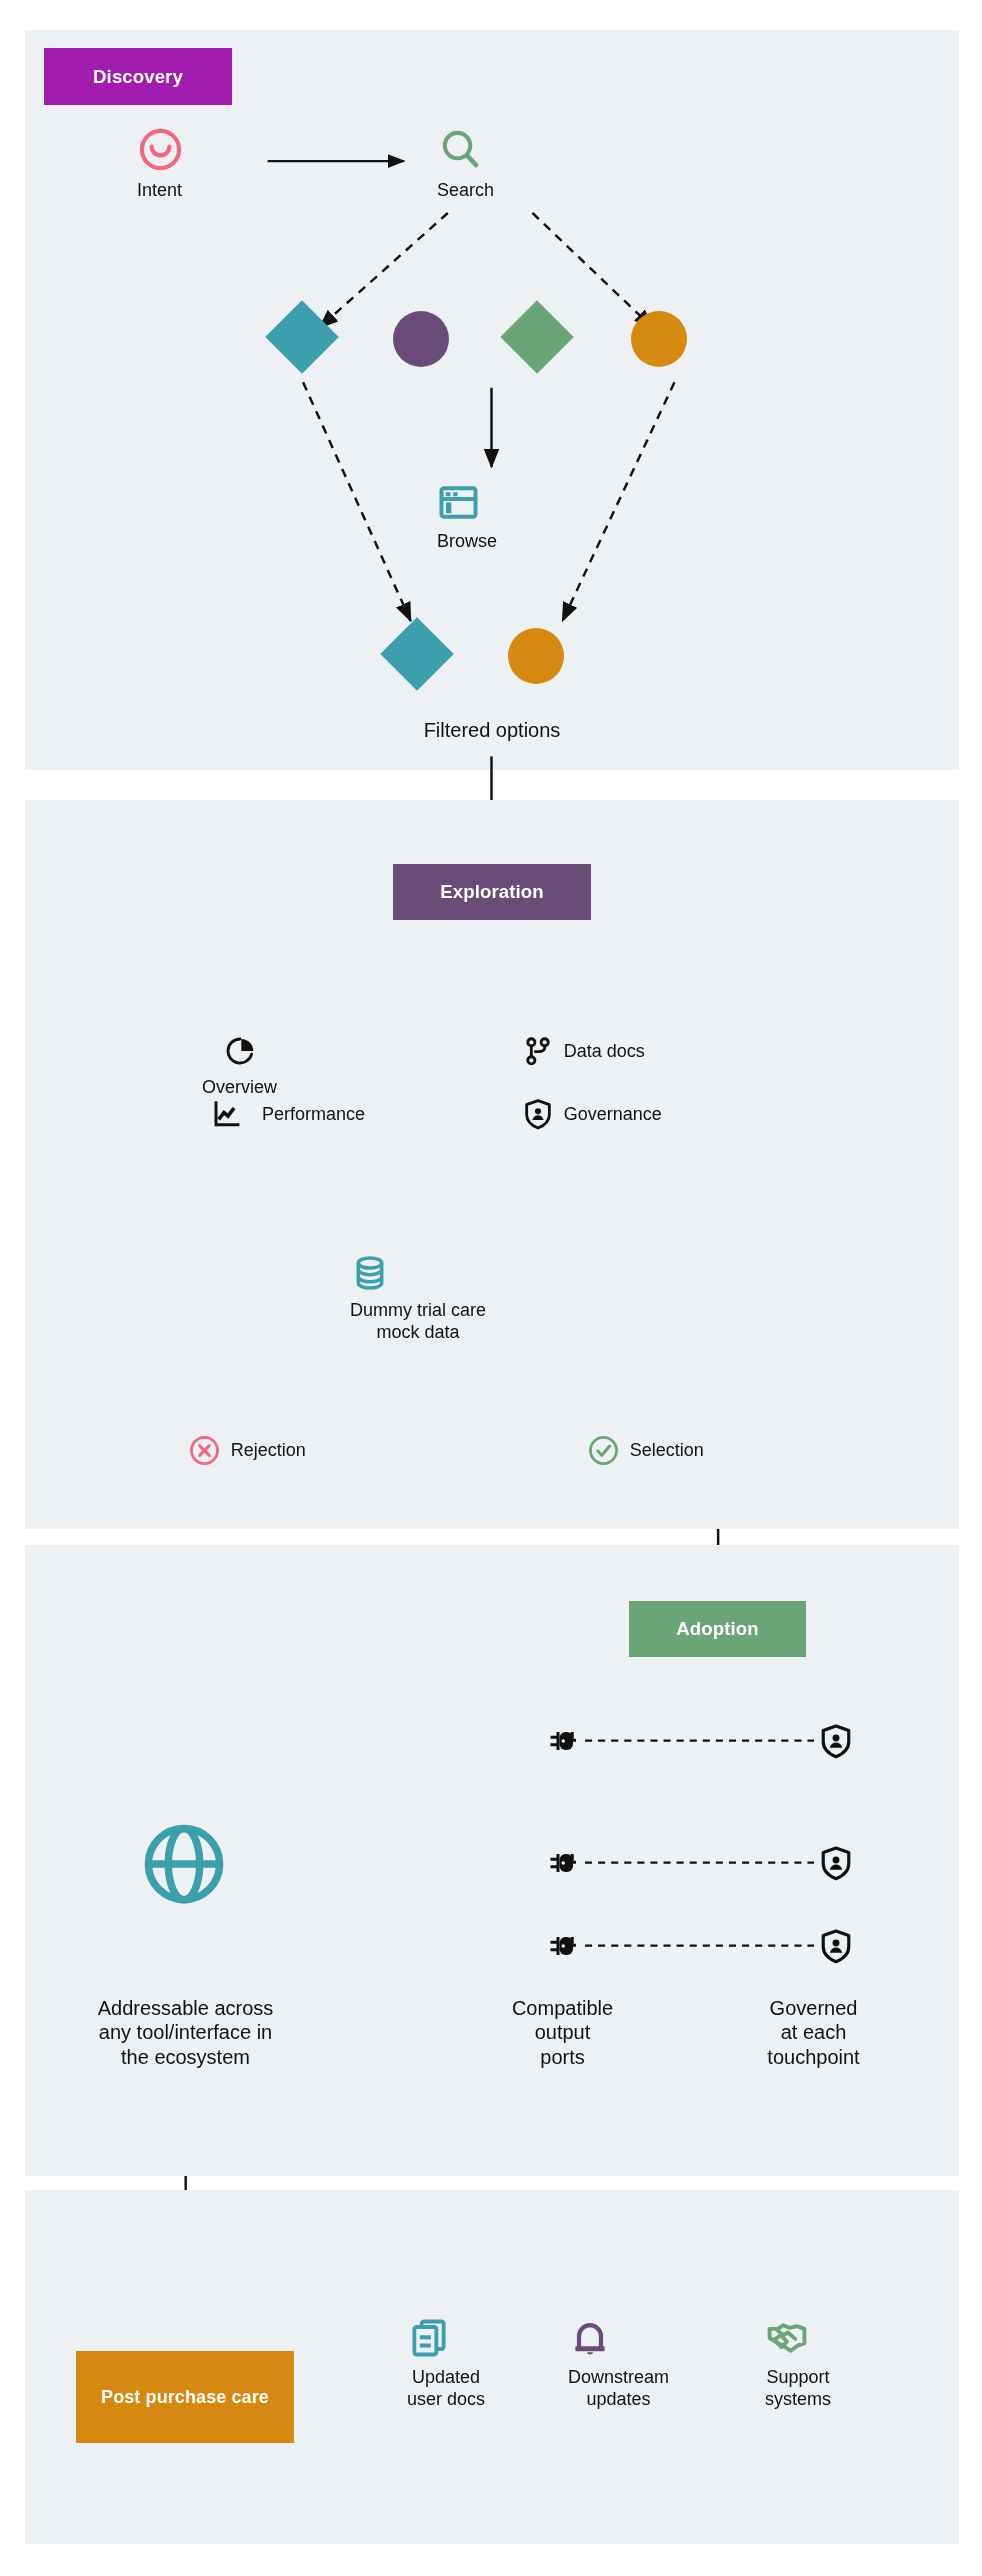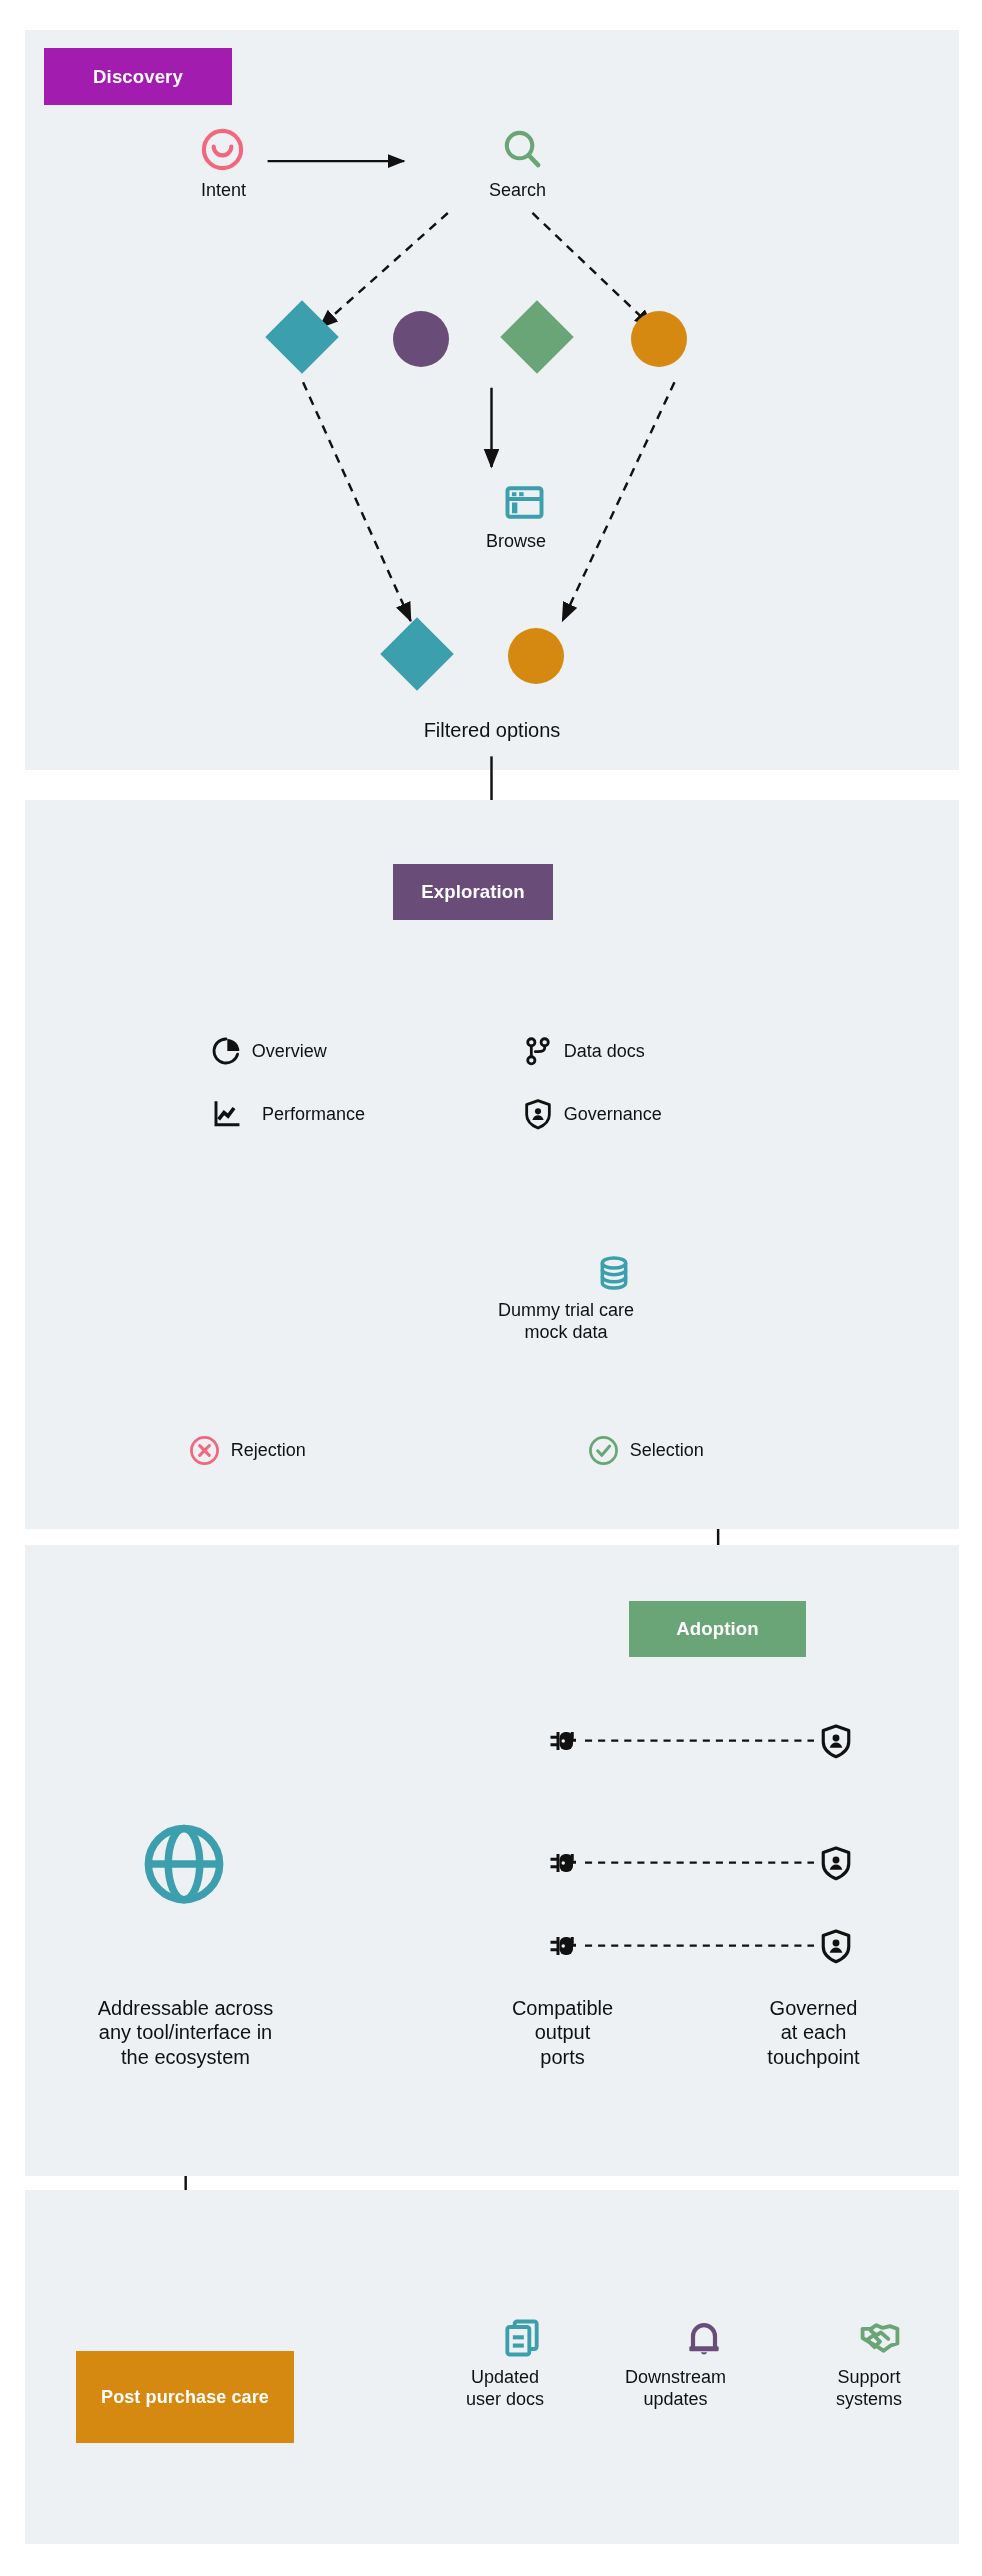--- a/index.html
+++ b/index.html
@@ -29,21 +29,21 @@
     justify-content: center;
     text-align: center;
     letter-spacing: 0.1px;
   }
 
   
   .node {
     position: absolute;
     display: flex;
     flex-direction: column;
-    align-items: flex-end;
+    align-items: flex-start;
   }
   .node .cap {
     font-size: 18px;
     color: #111111;
     text-align: center;
     line-height: 1.22;
     white-space: pre-line;
     margin-top: 6.6px;
   }
 
@@ -159,23 +159,23 @@
   </span>
   <span class="cap">Browse</span>
 </div>
 
 <div class="shape diamond" style="left:391px; top:628px; width:52px; height:52px; background:#3c9fad;"></div>
 <div class="shape circ" style="left:508px; top:628px; width:56px; height:56px; background:#d68910;"></div>
 <div class="plaintext" style="left:328px; top:718px; width:328px;">Filtered options</div>
 
 <div class="panel" style="top:800px; height:729px;"></div>
 
-<div class="stage-pill" style="left:393px; top:864px; width:160px; height:56px; background:#6a4c79;">Exploration</div>
-
-<div class="ilrow" style="left:210px; top:1035px;">
+<div class="stage-pill" style="left:393px; top:864px; width:198px; height:56px; background:#6a4c79;">Exploration</div>
+
+<div class="ilrow" style="left:202px; top:1035px;flex-direction:column;">
   <span>
     <svg width="32" height="32" viewBox="0 0 48 48">
       <path d="M24 6a18 18 0 1 0 17.4 22.6" fill="none" stroke="#111" stroke-width="4.2" stroke-linecap="round"></path>
       <path d="M26 6.1V24h17.9A18 18 0 0 0 26 6.1z" fill="#111"></path>
     </svg>
   </span>
   <span class="lbl">Overview</span>
 </div>
 
 <div class="ilrow" style="left:522px; top:1035px;">

